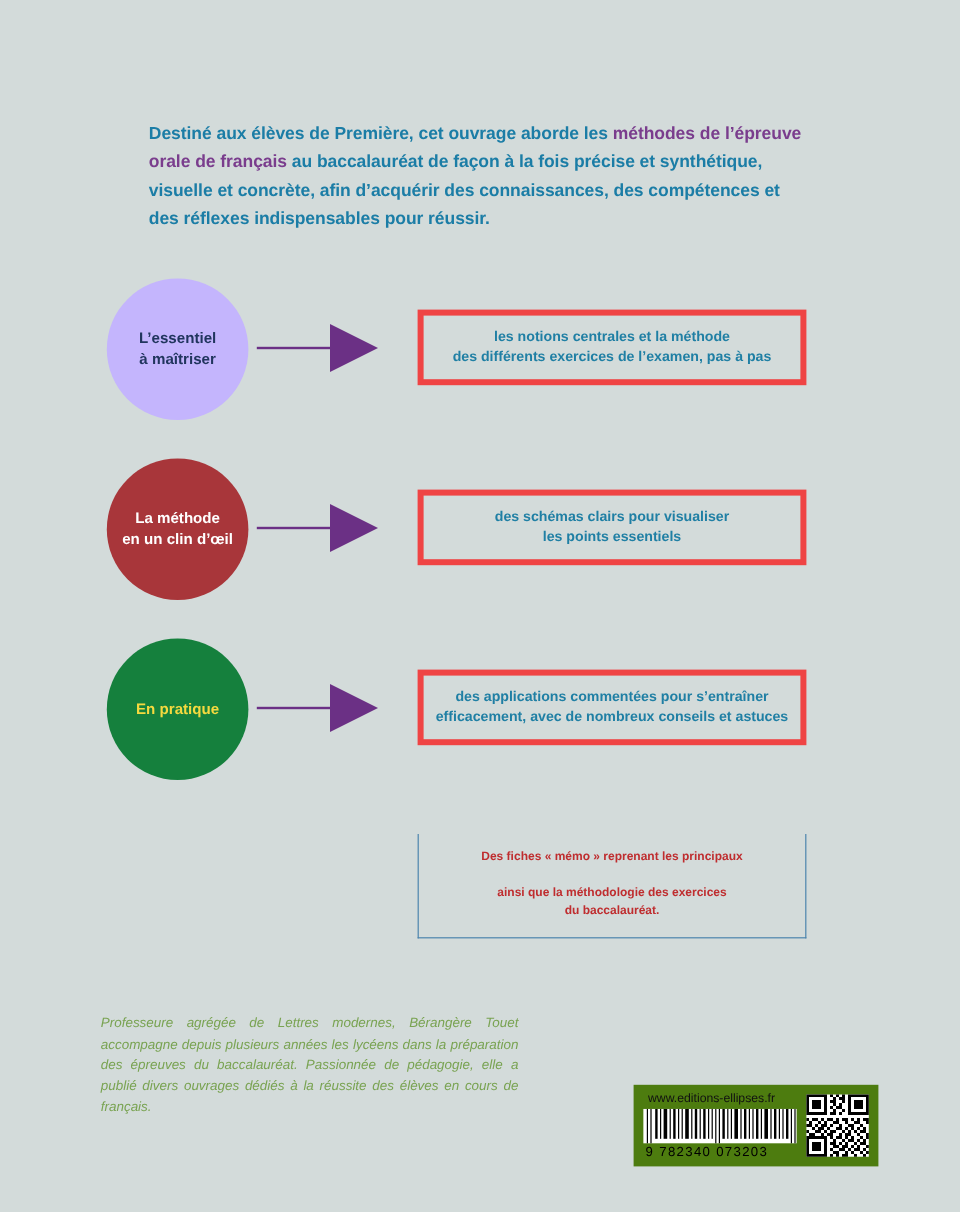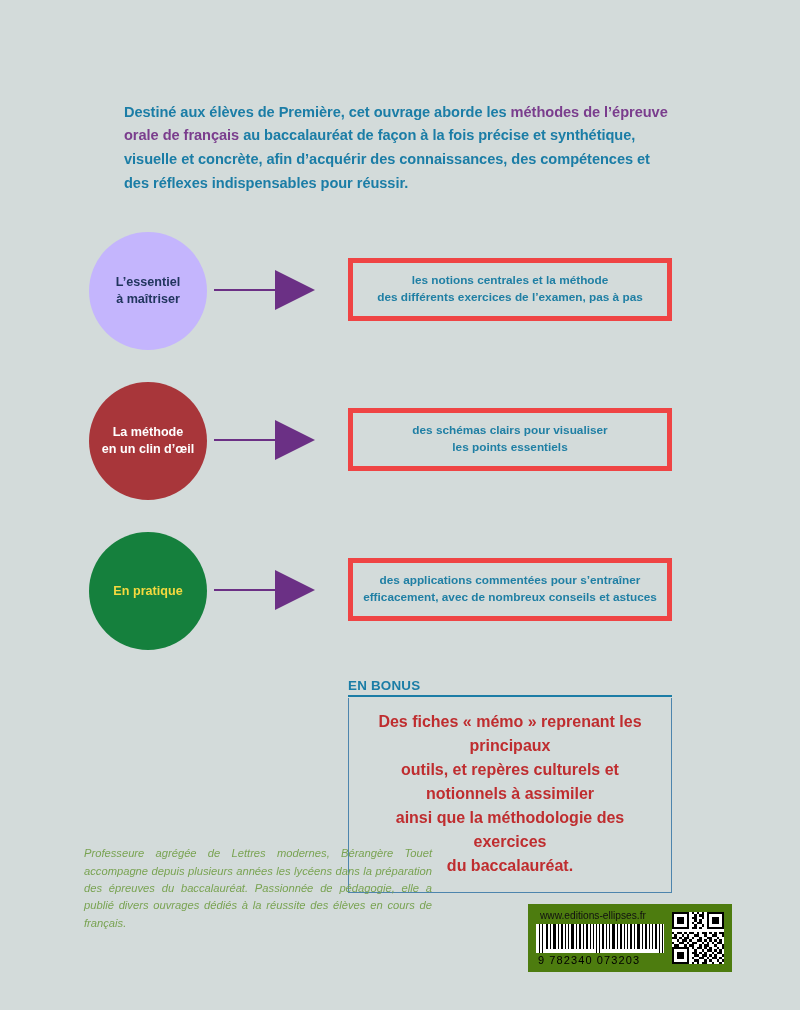--- a/index.html
+++ b/index.html
@@ -105,27 +105,27 @@
     font-weight: bold;
     color: #1b7da6;
     letter-spacing: 0.2px;
     padding-bottom: 2px;
     border-bottom: 2px solid #1b7da6;
     display: block;
     width: 100%;
     box-sizing: border-box;
   }
   .bonus-box {
-    margin-top: 1px;
+    margin-top: 17px;
     border: 1px solid #4d85ad;
     border-top: none;
     box-sizing: border-box;
     padding: 12px 14px 14px;
     text-align: center;
-    font-size: 16px;
+    font-size: 10px;
     font-weight: bold;
     line-height: 1.5;
     color: #bf2d2f;
   }
 
   
   .bio {
     position: absolute;
     left: 84px;
     top: 834px;
@@ -213,24 +213,23 @@
   </div>
   <div class="connector"></div>
   <div class="arrow"></div>
   <div class="textbox">
     <span>des applications commentées pour s’entraîner</span><br>
     <span>efficacement, avec de nombreux conseils et astuces</span>
   </div>
 </div>
 
 <div class="bonus-wrap">
-  <span class="bonus-title">EN BONUS</span>
   <div class="bonus-box">
     <span>Des fiches « mémo » reprenant les principaux</span><br>
-    <span>outils, et repères culturels et notionnels à assimiler</span><br>
+    <br>
     <span>ainsi que la méthodologie des exercices</span><br>
     <span>du baccalauréat.</span>
   </div>
 </div>
 
 <p class="bio"><span>Professeure agrégée de Lettres modernes, </span><b>Bérangère Touet</b><span> accompagne depuis plusieurs années les lycéens dans la préparation des épreuves du baccalauréat. Passionnée de pédagogie, elle a publié divers ouvrages dédiés à la réussite des élèves en cours de français.</span></p>
 
 <div class="barcode-block">
   <div class="barcode-url">www.editions-ellipses.fr</div>
   <div class="barcode-inner">

